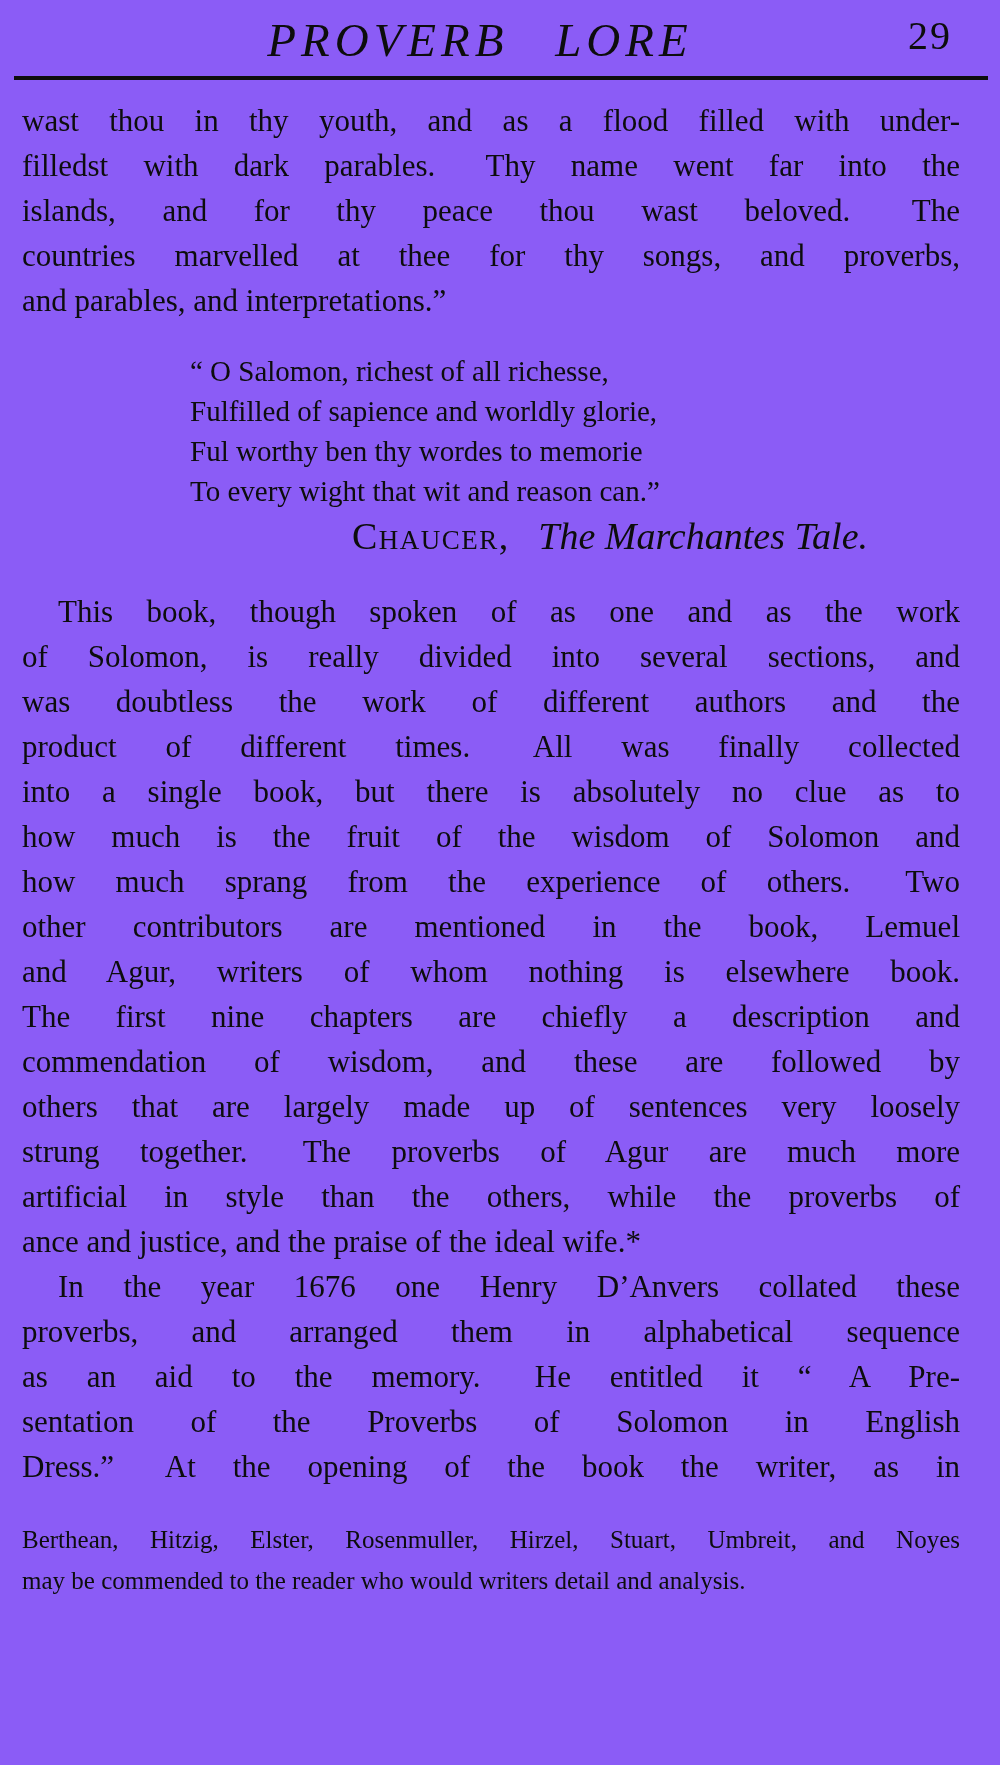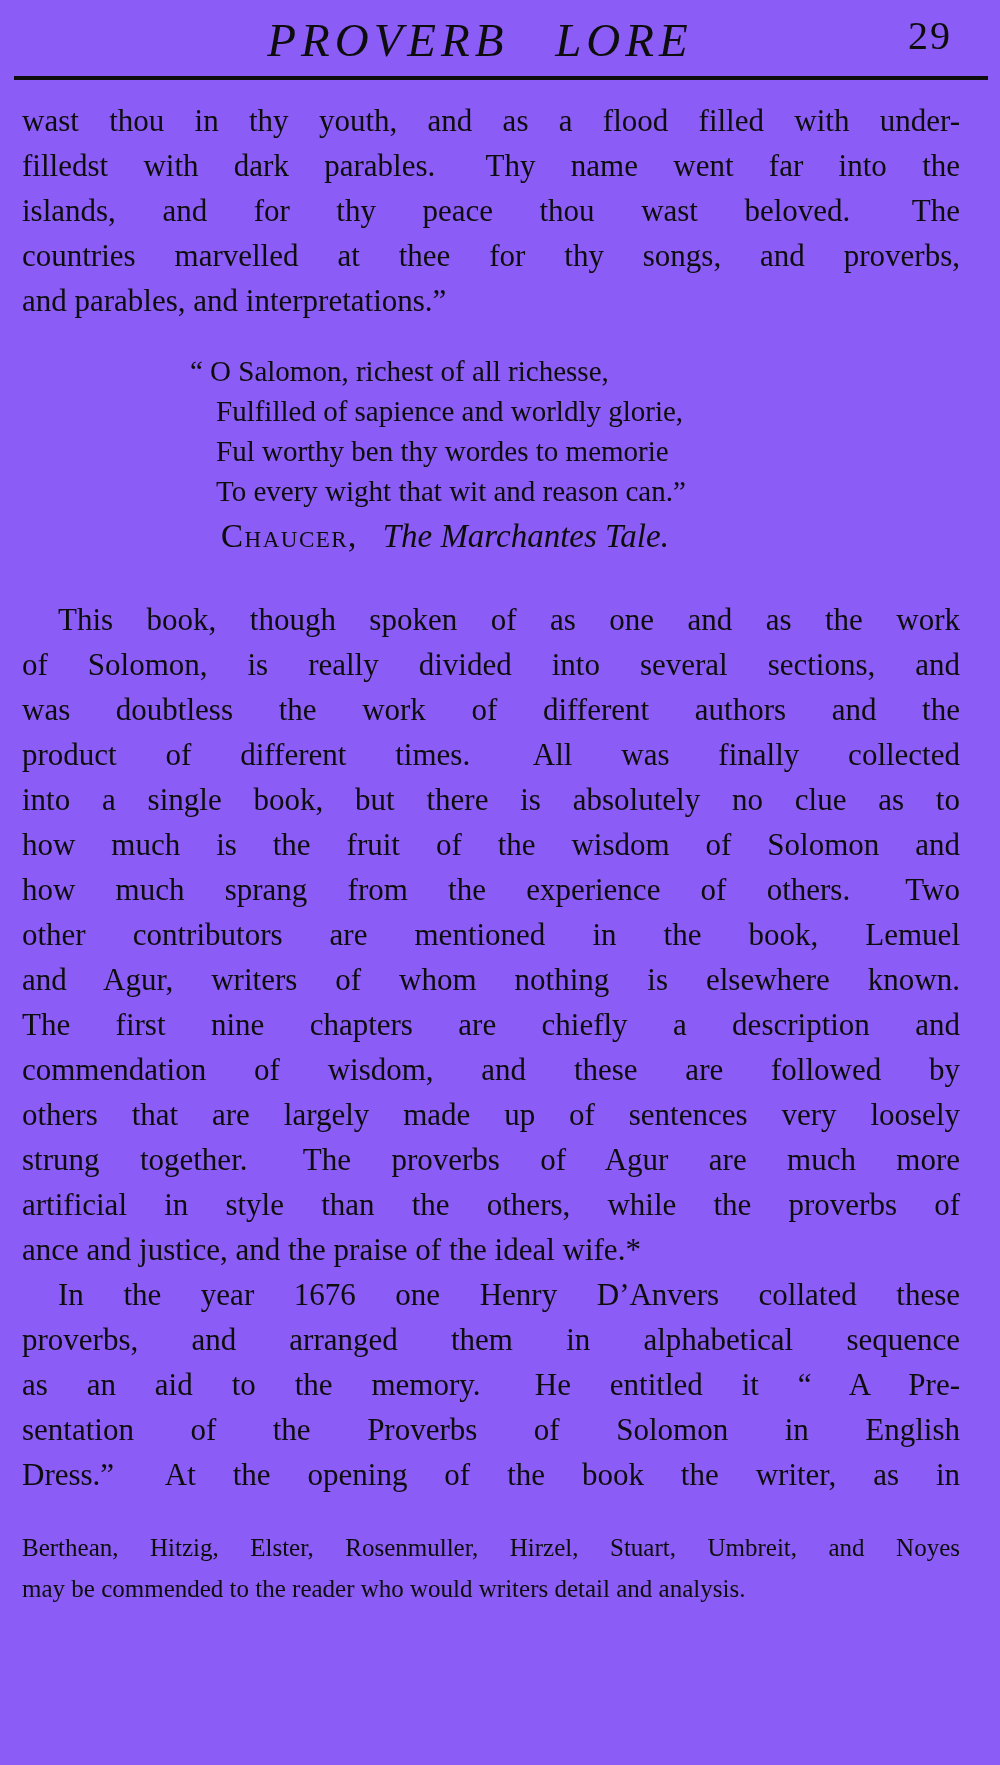--- a/index.html
+++ b/index.html
@@ -45,32 +45,32 @@
   .line { text-align: justify; text-align-last: justify; white-space: normal; }
   .line.natural { text-align-last: left; }
   .line.indent { text-indent: 36px; }
 
   
   .poem {
     margin: 28px 40px 0 190px;
     font-size: 29px;
     line-height: 40px;
   }
-  .poem-line.hang { margin-left: 26px; }
+  .poem-line.hang { }
   .attribution {
     margin: 4px 40px 0 22px;
-    font-size: 33px;
+    font-size: 38px;
     line-height: 42px;
-    text-align: center;
+    text-align: right;
     padding-right: 92px;
   }
   .attribution .author { font-variant: small-caps; letter-spacing: 1.5px; }
   .attribution .work { font-style: italic; }
 
-  .body-main { margin-top: 40px; }
+  .body-main { margin-top: 32px; }
 
   
   .footnote {
     margin: 30px 40px 0 22px;
     font-size: 25px;
     line-height: 41px;
   }
   .footnote .line.indent { text-indent: 32px; }
 </style>
 </head>
@@ -110,21 +110,21 @@
   <div class="body-text body-main">
       <div class="paragraph">
         <div class="line indent">This book, though spoken of as one and as the work</div>
         <div class="line">of Solomon, is really divided into several sections, and</div>
         <div class="line">was doubtless the work of different authors and the</div>
         <div class="line">product of different times.  All was finally collected</div>
         <div class="line">into a single book, but there is absolutely no clue as to</div>
         <div class="line">how much is the fruit of the wisdom of Solomon and</div>
         <div class="line">how much sprang from the experience of others.  Two</div>
         <div class="line">other contributors are mentioned in the book, Lemuel</div>
-        <div class="line">and Agur, writers of whom nothing is elsewhere known.</div>
+        <div class="line">and Agur, writers of whom nothing is elsewhere book.</div>
         <div class="line">The first nine chapters are chiefly a description and</div>
         <div class="line">commendation of wisdom, and these are followed by</div>
         <div class="line">others that are largely made up of sentences very loosely</div>
         <div class="line">strung together.  The proverbs of Agur are much more</div>
         <div class="line">artificial in style than the others, while the proverbs of</div>
         <div class="line natural">ance and justice, and the praise of the ideal wife.*</div>
       </div>
       <div class="paragraph">
         <div class="line indent">In the year 1676 one Henry D’Anvers collated these</div>
         <div class="line">proverbs, and arranged them in alphabetical sequence</div>

